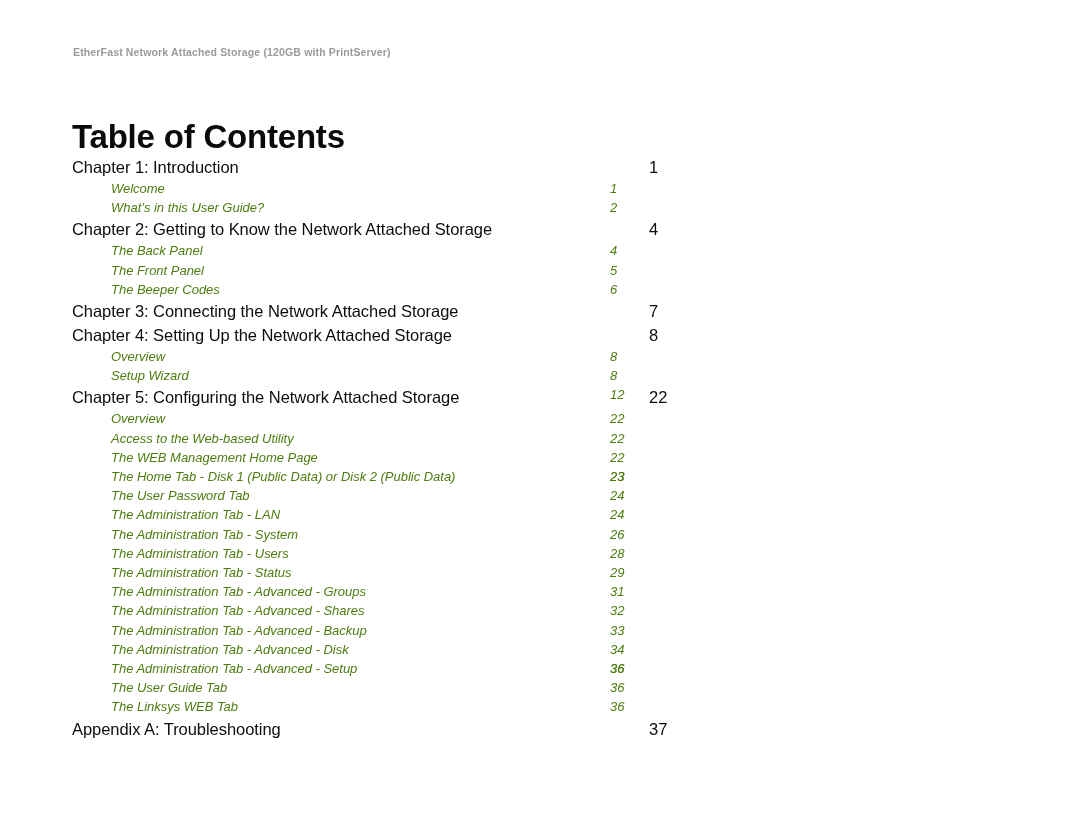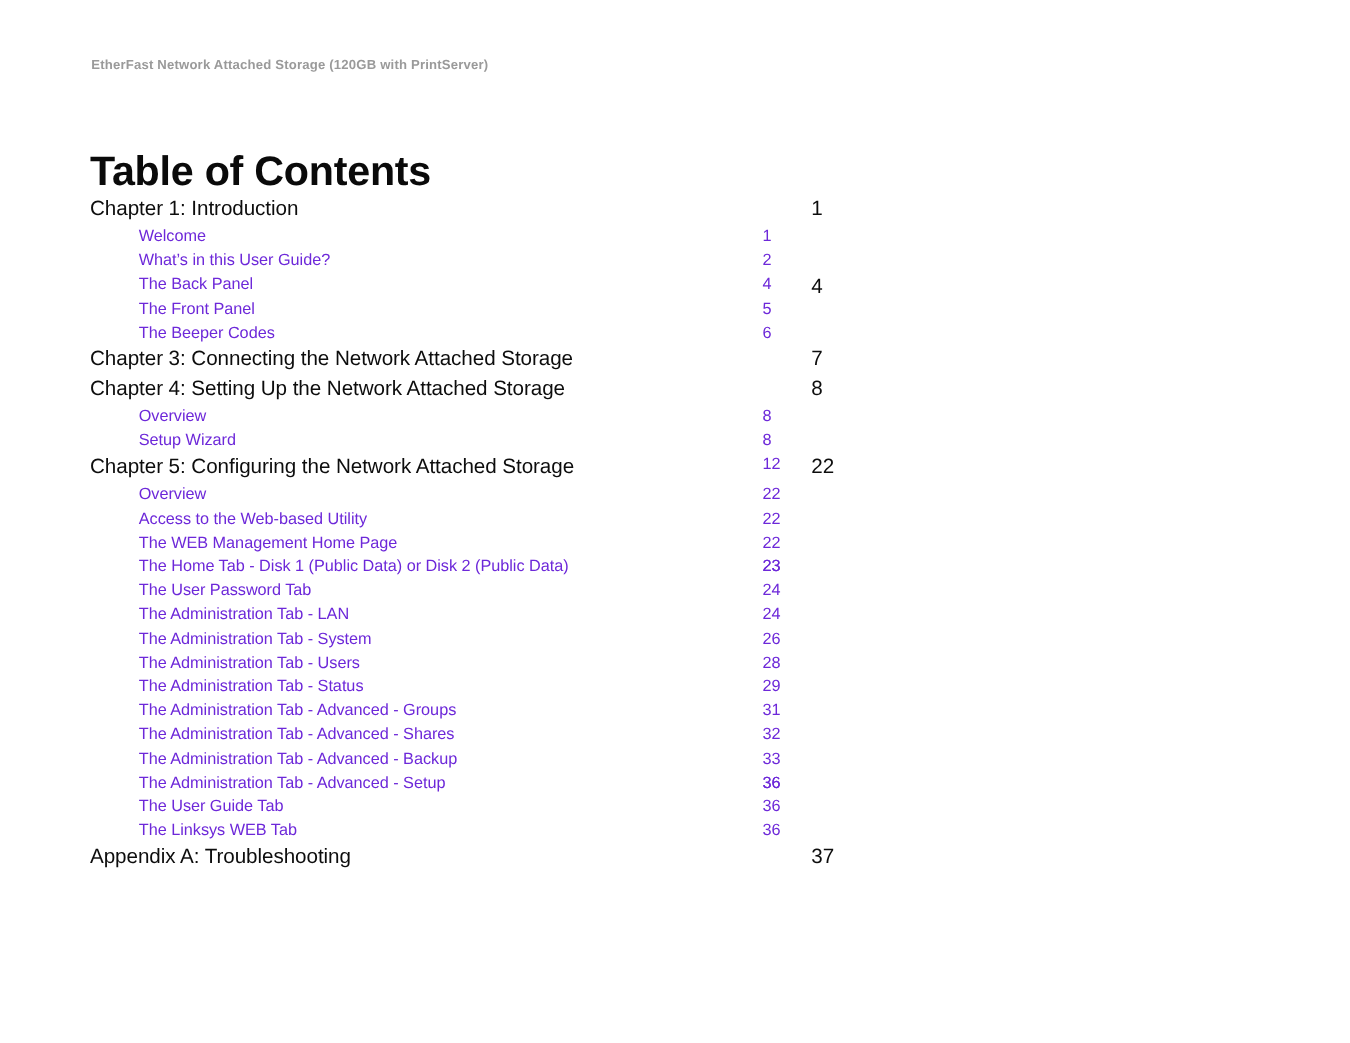--- a/index.html
+++ b/index.html
@@ -86,22 +86,23 @@
   .level-chapter .pageno {
     font-size: 16.5px;
     line-height: 24px;
   }
 
   
   .level-section {
     font-size: 13px;
     line-height: 19.2px;
     padding-left: 39px;
-    color: #6d28d9;
+    color: #4d7c0f;
     letter-spacing: -0.02px;
+    font-style: italic;
   }
   .level-section .pageno {
     font-size: 13px;
     line-height: 19.2px;
     left: 538px;
   }
 </style>
 </head>
 <body>
 
@@ -109,21 +110,21 @@
 
   <div class="running-header">EtherFast Network Attached Storage (120GB with PrintServer)</div>
 
   <h1 class="page-title">Table of Contents</h1>
 
   <nav class="toc">
 
   <div class="toc-row level-chapter"><span class="label">Chapter 1: Introduction</span><span class="pageno">1</span></div>
       <div class="toc-row level-section"><span class="label">Welcome</span><span class="pageno">1</span></div>
       <div class="toc-row level-section"><span class="label">What’s in this User Guide?</span><span class="pageno">2</span></div>
-      <div class="toc-row level-chapter"><span class="pageno">4</span></div>
+      <div class="toc-row level-chapter"><span class="label">Chapter 2: Getting to Know the Network Attached Storage</span><span class="pageno">4</span></div>
       <div class="toc-row level-section"><span class="label">The Back Panel</span><span class="pageno">4</span></div>
       <div class="toc-row level-section"><span class="label">The Front Panel</span><span class="pageno">5</span></div>
       <div class="toc-row level-section"><span class="label">The Beeper Codes</span><span class="pageno">6</span></div>
       <div class="toc-row level-chapter"><span class="label">Chapter 3: Connecting the Network Attached Storage</span><span class="pageno">7</span></div>
       <div class="toc-row level-chapter"><span class="label">Chapter 4: Setting Up the Network Attached Storage</span><span class="pageno">8</span></div>
       <div class="toc-row level-section"><span class="label">Overview</span><span class="pageno">8</span></div>
       <div class="toc-row level-section"><span class="label">Setup Wizard</span><span class="pageno">8</span></div>
       <div class="toc-row level-section"><span class="pageno">12</span></div>
       <div class="toc-row level-chapter"><span class="label">Chapter 5: Configuring the Network Attached Storage</span><span class="pageno">22</span></div>
       <div class="toc-row level-section"><span class="label">Overview</span><span class="pageno">22</span></div>
@@ -132,20 +133,21 @@
       <div class="toc-row level-section"><span class="pageno">23</span></div>
       <div class="toc-row level-section"><span class="label">The Home Tab - Disk 1 (Public Data) or Disk 2 (Public Data)</span><span class="pageno">23</span></div>
       <div class="toc-row level-section"><span class="label">The User Password Tab</span><span class="pageno">24</span></div>
       <div class="toc-row level-section"><span class="label">The Administration Tab - LAN</span><span class="pageno">24</span></div>
       <div class="toc-row level-section"><span class="label">The Administration Tab - System</span><span class="pageno">26</span></div>
       <div class="toc-row level-section"><span class="label">The Administration Tab - Users</span><span class="pageno">28</span></div>
       <div class="toc-row level-section"><span class="label">The Administration Tab - Status</span><span class="pageno">29</span></div>
       <div class="toc-row level-section"><span class="label">The Administration Tab - Advanced - Groups</span><span class="pageno">31</span></div>
       <div class="toc-row level-section"><span class="label">The Administration Tab - Advanced - Shares</span><span class="pageno">32</span></div>
       <div class="toc-row level-section"><span class="label">The Administration Tab - Advanced - Backup</span><span class="pageno">33</span></div>
+      <div class="toc-row level-section"><span class="label">The Administration Tab - Advanced - Disk</span><span class="pageno">34</span></div>
       <div class="toc-row level-section"><span class="pageno">36</span></div>
       <div class="toc-row level-section"><span class="label">The Administration Tab - Advanced - Setup</span><span class="pageno">36</span></div>
       <div class="toc-row level-section"><span class="label">The User Guide Tab</span><span class="pageno">36</span></div>
       <div class="toc-row level-section"><span class="label">The Linksys WEB Tab</span><span class="pageno">36</span></div>
       <div class="toc-row level-chapter"><span class="label">Appendix A: Troubleshooting</span><span class="pageno">37</span></div>
     </nav>
 
 </div>
 
 </body></html>

